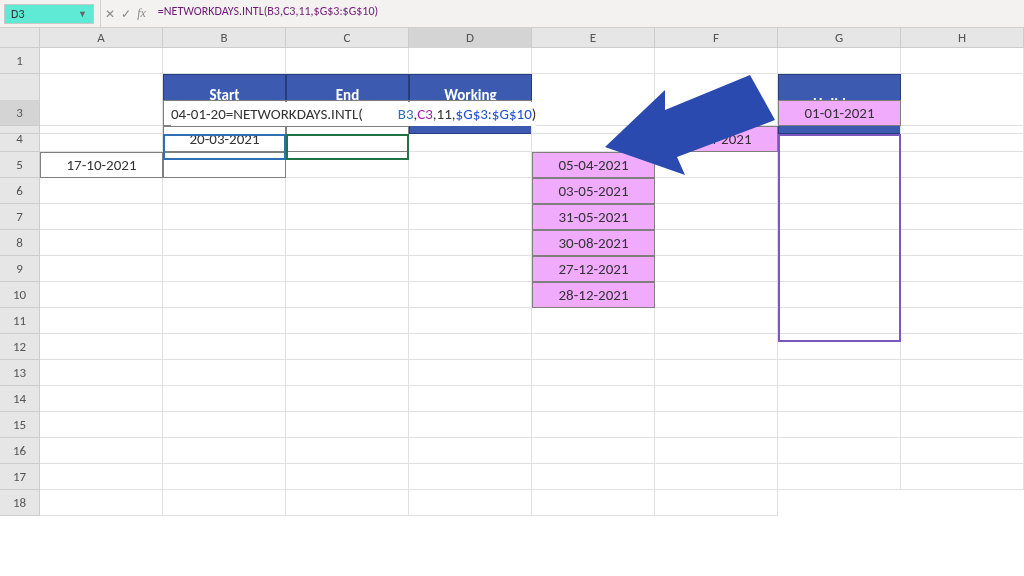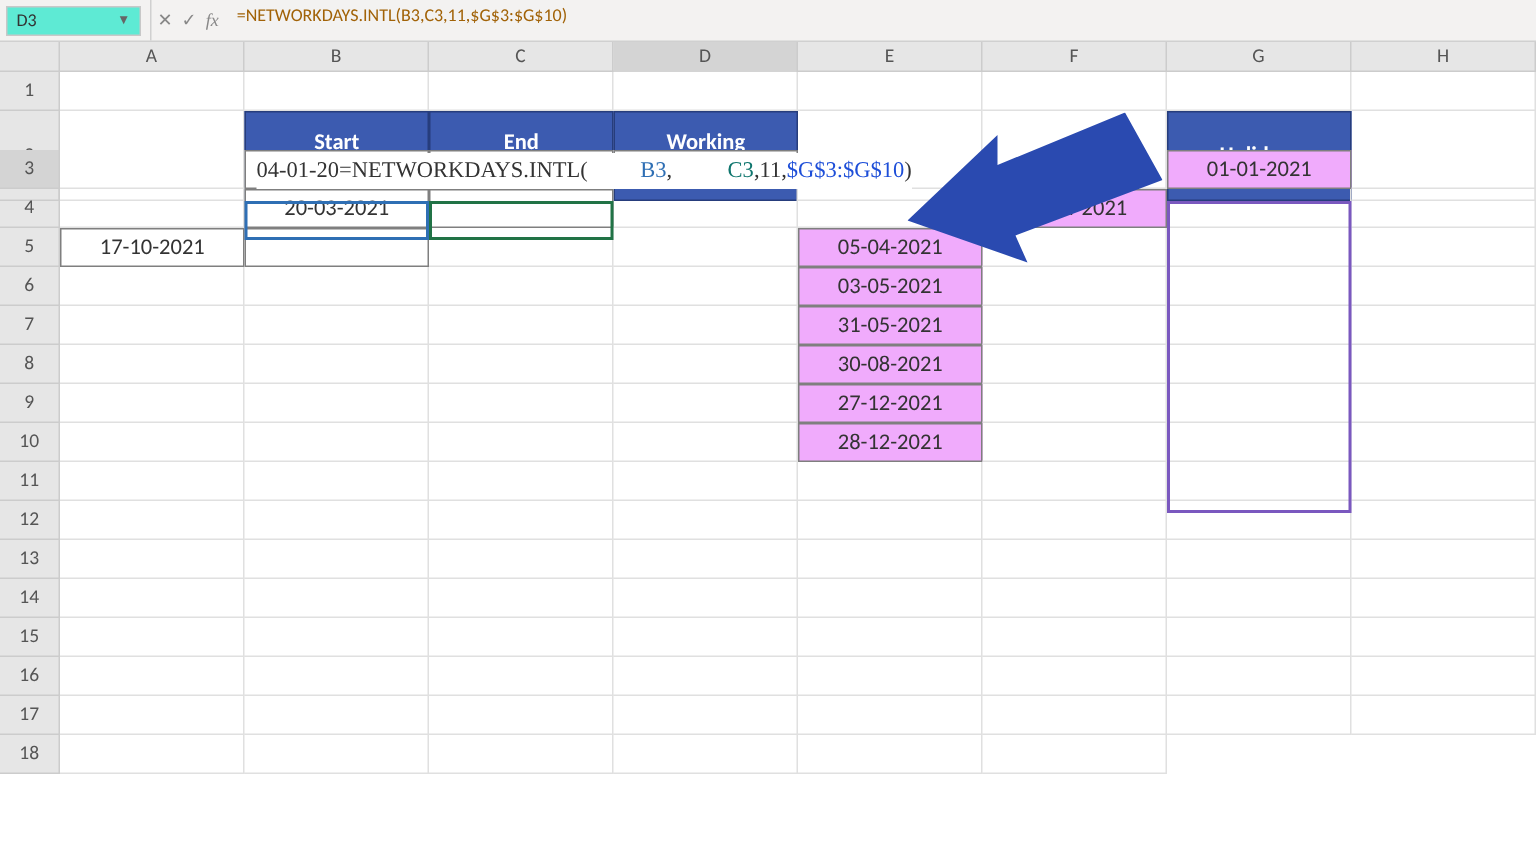--- a/index.html
+++ b/index.html
@@ -56,21 +56,21 @@
     font-family: "Times New Roman", serif;
     color: #666;
     font-size: 12px;
   }
   .formula-input {
     flex: 1;
     height: 20px;
     border: none;
     font-size: 12px;
     padding-left: 2px;
-    color: #a16207;
+    color: #701a75;
   }
   .grid {
     position: relative;
     width: 100%;
   }
   .col-headers {
     display: grid;
     grid-template-columns: 40px repeat(8, 123px);
     height: 20px;
     background: #e6e6e6;
@@ -148,21 +148,21 @@
     top: 1px;
     height: 24px;
     background: #fff;
     display: flex;
     align-items: center;
     font-size: 15px;
     z-index: 5;
     white-space: nowrap;
   }
   .formula-overlay .b3 { color: #2f6fb4; padding-left: 35px; }
-  .formula-overlay .c3 { color: #0f766e; margin-left: 37px; }
+  .formula-overlay .c3 { color: #a21caf; }
   .formula-overlay .gr { color: #1d4ed8; }
   .sel-border-blue {
     position: absolute;
     border: 2px solid #2f6fb4;
     pointer-events: none;
     z-index: 3;
   }
   .sel-border-purple {
     position: absolute;
     border: 2px solid #7a58bf;
@@ -257,21 +257,21 @@
           <span>Working<br>Days</span>
         </div>
       <div class="cell r2"></div>
       <div class="cell r2"></div>
       <div class="cell r2 hdr-cell">
           <span>Holidays</span>
         </div>
       <div class="cell r2"></div>
 
       <div class="cell"></div>
-      <div class="cell data-cell" style="position:relative;font-family:Liberation Serif, serif;">
+      <div class="cell data-cell" style="position:relative;">
         <div class="formula-overlay">
           <span>04-01-20</span><span>=NETWORKDAYS.INTL(</span><span class="b3">B3</span>,<span class="c3">C3</span>,<span>11</span>,<span class="gr">$G$3:$G$10</span><span>)</span>
         </div>
       </div>
       <div class="cell data-cell"></div>
       <div class="cell data-cell"></div>
       <div class="cell"></div>
       <div class="cell"></div>
       <div class="cell holiday-cell">01-01-2021</div>
       <div class="cell"></div>

